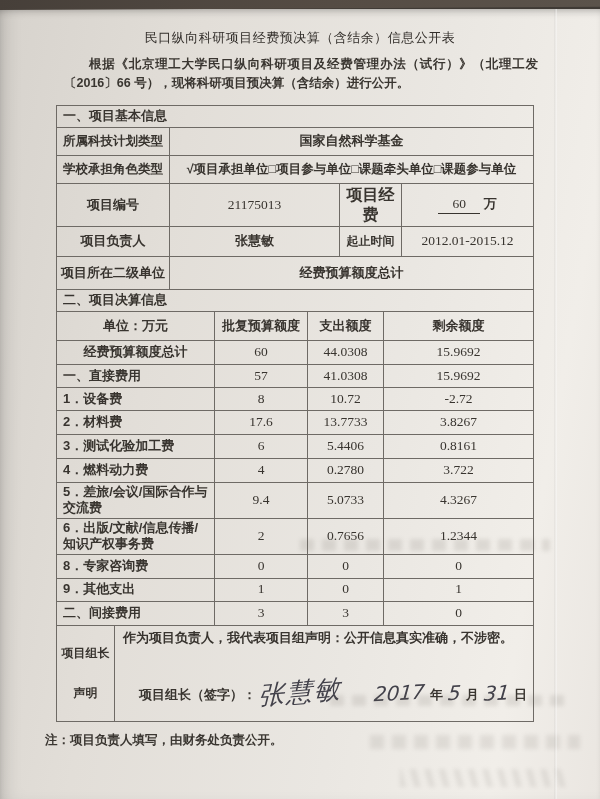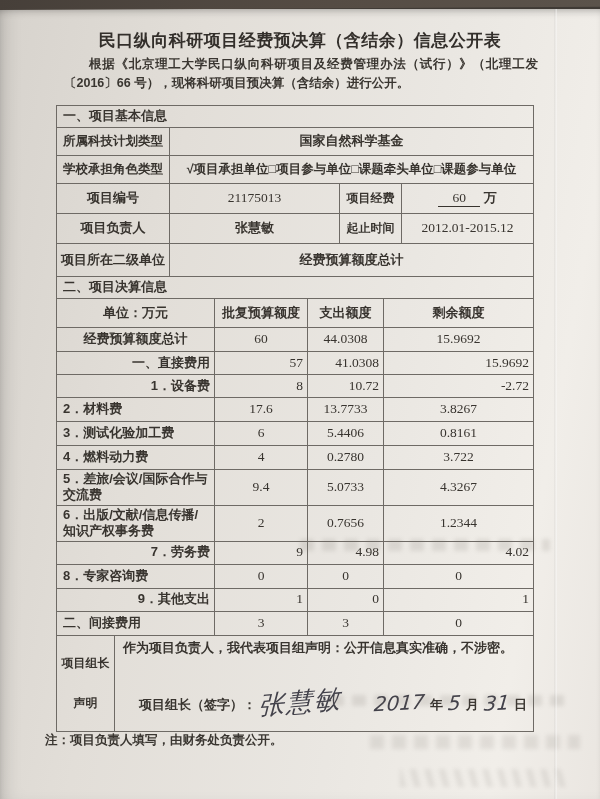--- a/index.html
+++ b/index.html
@@ -15,35 +15,35 @@
   .fold{position:absolute;left:554px;top:0;width:3px;height:100%;
     background:linear-gradient(90deg,rgba(0,0,0,0.05),rgba(255,255,255,0.5));}
   .ghost{position:absolute;filter:blur(2px);opacity:0.14;pointer-events:none;
     background:repeating-linear-gradient(90deg,#6b645d 0 14px,transparent 14px 22px);}
   .g1{left:300px;top:530px;width:250px;height:12px;}
   .g2{left:330px;top:686px;width:240px;height:11px;}
   .g3{left:370px;top:726px;width:210px;height:14px;opacity:0.12;}
   .g4{left:400px;top:760px;width:170px;height:18px;opacity:0.10;
       background:repeating-linear-gradient(75deg,#5a544e 0 6px,transparent 6px 14px);}
   .title{position:absolute;top:20px;left:0;width:100%;text-align:center;
-    font-size:17px;font-weight:700;color:#332f2b;letter-spacing:0.5px;}
+    font-size:13px;font-weight:400;color:#332f2b;letter-spacing:0.5px;}
   .intro{position:absolute;top:46px;left:64px;width:474px;font-size:12.5px;
     line-height:1.5;font-weight:600;color:#3a3631;text-indent:2em;text-align:justify;}
   .form{position:absolute;left:56px;top:96px;width:477px;}
   table{border-collapse:collapse;width:477px;table-layout:fixed;}
   table+table{margin-top:-1px;}
   td{border:1px solid #6e6a65;padding:1px 4px;font-size:13px;font-weight:600;
      color:#38342f;text-align:center;vertical-align:middle;line-height:1.25;
      overflow:hidden;}
   .sec td{text-align:left;font-weight:700;height:19px;padding-left:6px;}
   .al{text-align:left;padding-left:6px;}
   .num{font-family:"Liberation Serif","DejaVu Serif",serif;font-weight:400;font-size:13.5px;}
   .uline{display:inline-block;min-width:42px;border-bottom:1px solid #38342f;text-align:center;}
   .h24 td{height:23px;} .h26 td{height:25px;} .h28 td{height:27px;} .h31 td{height:30px;}
-  .h21 td{height:20px;text-align:right;} .h22 td{height:21px;} .h33 td{height:32px;} .h34 td{height:33px;}
+  .h21 td{height:20px;} .h22 td{height:21px;} .h33 td{height:32px;} .h34 td{height:33px;}
   .hdr td{height:26px;font-weight:700;margin-top:48px;}
   .decl-label{font-size:12px;line-height:1.2;}
   .decl-label .lbl2{display:block;margin-top:26px;}
   .decl-cell{height:87px;vertical-align:top;text-align:left;padding:4px 8px;position:relative;}
   .statement{font-size:13px;font-weight:700;font-family:Liberation Serif, serif;}
   .sigline{position:absolute;left:24px;bottom:14px;width:390px;white-space:nowrap;}
   .siglabel{font-size:13px;font-weight:700;}
   .hand{font-family:"DejaVu Sans","Liberation Sans",sans-serif;font-style:italic;
     color:#42414a;font-weight:400;}
   .hand-name{display:inline-block;font-size:26px;transform:rotate(-5deg) skewX(-6deg);
@@ -79,21 +79,21 @@
           <td style="font-size:12.5px">所属科技计划类型</td>
           <td colspan="3">国家自然科学基金</td>
         </tr>
         <tr class="h26">
           <td style="font-size:12.5px">学校承担角色类型</td>
           <td colspan="3" style="font-size:12.5px">√项目承担单位□项目参与单位□课题牵头单位□课题参与单位</td>
         </tr>
         <tr class="h28">
           <td>项目编号</td>
           <td class="num">21175013</td>
-          <td style="font-size:12px;padding:1px 1px">项目经费</td>
+          <td style="font-size:16px;padding:1px 1px">项目经费</td>
           <td>
             <span class="uline num">60</span>
             <span>万</span>
           </td>
         </tr>
         <tr class="h28">
           <td>项目负责人</td>
           <td>张慧敏</td>
           <td style="font-size:12px;padding:1px 1px">起止时间</td>
           <td class="num">2012.01-2015.12</td>
@@ -162,26 +162,20 @@
           <td class="al">5．差旅/会议/国际合作与交流费</td>
           <td class="num">9.4</td>
           <td class="num">5.0733</td>
           <td class="num">4.3267</td>
         </tr>
         <tr class="h34">
           <td class="al">6．出版/文献/信息传播/知识产权事务费</td>
           <td class="num">2</td>
           <td class="num">0.7656</td>
           <td class="num">1.2344</td>
-        </tr>
-        <tr class="h21">
-          <td class="al">7．劳务费</td>
-          <td class="num">9</td>
-          <td class="num">4.98</td>
-          <td class="num">4.02</td>
         </tr>
         <tr class="h22">
           <td class="al">8．专家咨询费</td>
           <td class="num">0</td>
           <td class="num">0</td>
           <td class="num">0</td>
         </tr>
         <tr class="h21">
           <td class="al">9．其他支出</td>
           <td class="num">1</td>

